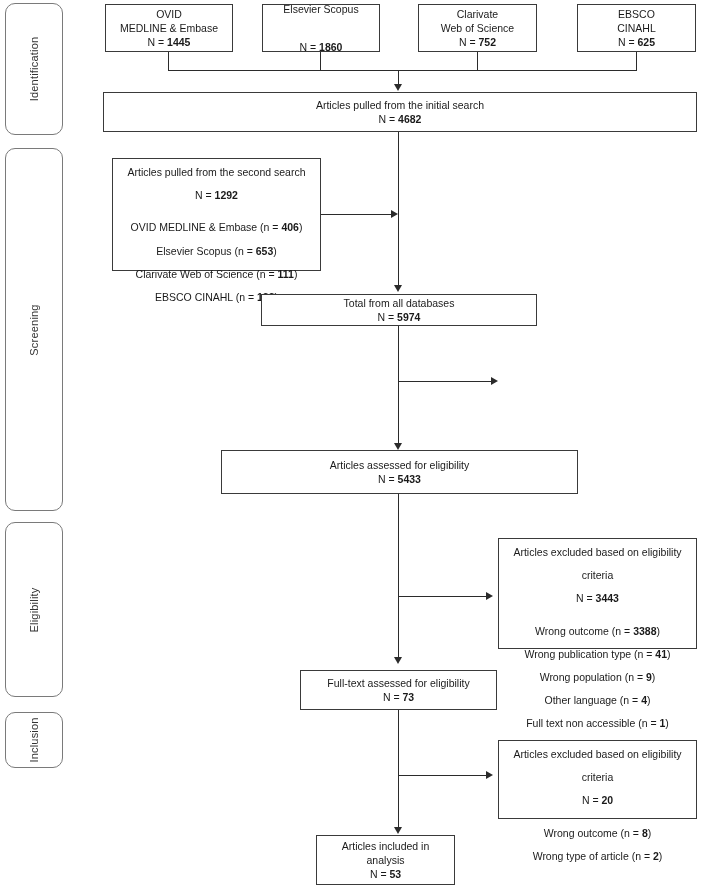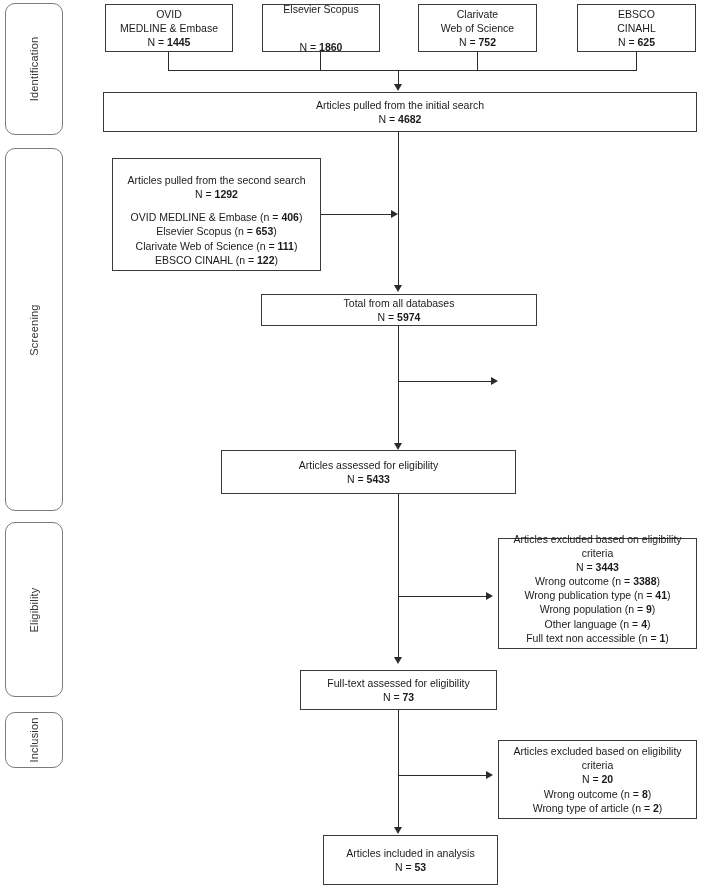--- a/index.html
+++ b/index.html
@@ -45,22 +45,23 @@
     display: flex;
     flex-direction: column;
     align-items: center;
     justify-content: center;
     text-align: center;
     font-size: 10.5px;
     line-height: 1.35;
     padding: 3px 5px;
   }
   .box.top-align {
-    justify-content: flex-end;
+    justify-content: space-between;
     padding-top: 6px;
+    gap: 9px;
   }
   .line {
     position: absolute;
     background: #2b2b2b;
   }
   .hline { height: 1px; }
   .vline { width: 1px; }
   .arrow-down {
     position: absolute;
     width: 0;
@@ -159,21 +160,21 @@
     <span class="ln"><span>N = </span><b>5974</b></span>
   </div>
 
   <div class="line vline" style="left:398px; top:326px; height:117px;"></div>
   <div class="arrow-down" style="left:393.5px; top:443px;"></div>
 
   <div class="line hline" style="left:398px; top:381px; width:93px;"></div>
   <div class="arrow-right" style="left:491px; top:376.5px;"></div>
 
 
-  <div class="box" style="left:221px; top:450px; width:295px; height:44px;">
+  <div class="box" style="left:221px; top:450px; width:357px; height:44px;">
     <span class="ln">Articles assessed for eligibility</span>
     <span class="ln"><span>N = </span><b>5433</b></span>
   </div>
 
   <div class="line vline" style="left:398px; top:494px; height:163px;"></div>
   <div class="arrow-down" style="left:393.5px; top:657px;"></div>
 
   <div class="line hline" style="left:398px; top:596px; width:88px;"></div>
   <div class="arrow-right" style="left:486px; top:591.5px;"></div>
 
@@ -202,18 +203,18 @@
 
   <div class="box top-align" style="left:498px; top:740px; width:199px; height:79px;">
     <span class="ln">Articles excluded based on eligibility</span>
     <span class="ln">criteria</span>
     <span class="ln"><span>N = </span><b>20</b></span>
     <span class="spacer"></span>
     <span class="ln"><span>Wrong outcome (n = </span><b>8</b><span>)</span></span>
     <span class="ln"><span>Wrong type of article (n = </span><b>2</b><span>)</span></span>
   </div>
 
-  <div class="box" style="left:316px; top:835px; width:175px; height:50px;margin-left:7px;">
+  <div class="box" style="left:316px; top:835px; width:139px; height:50px;">
     <span class="ln">Articles included in analysis</span>
     <span class="ln"><span>N = </span><b>53</b></span>
   </div>
 
 </div>
 
 </body></html>

